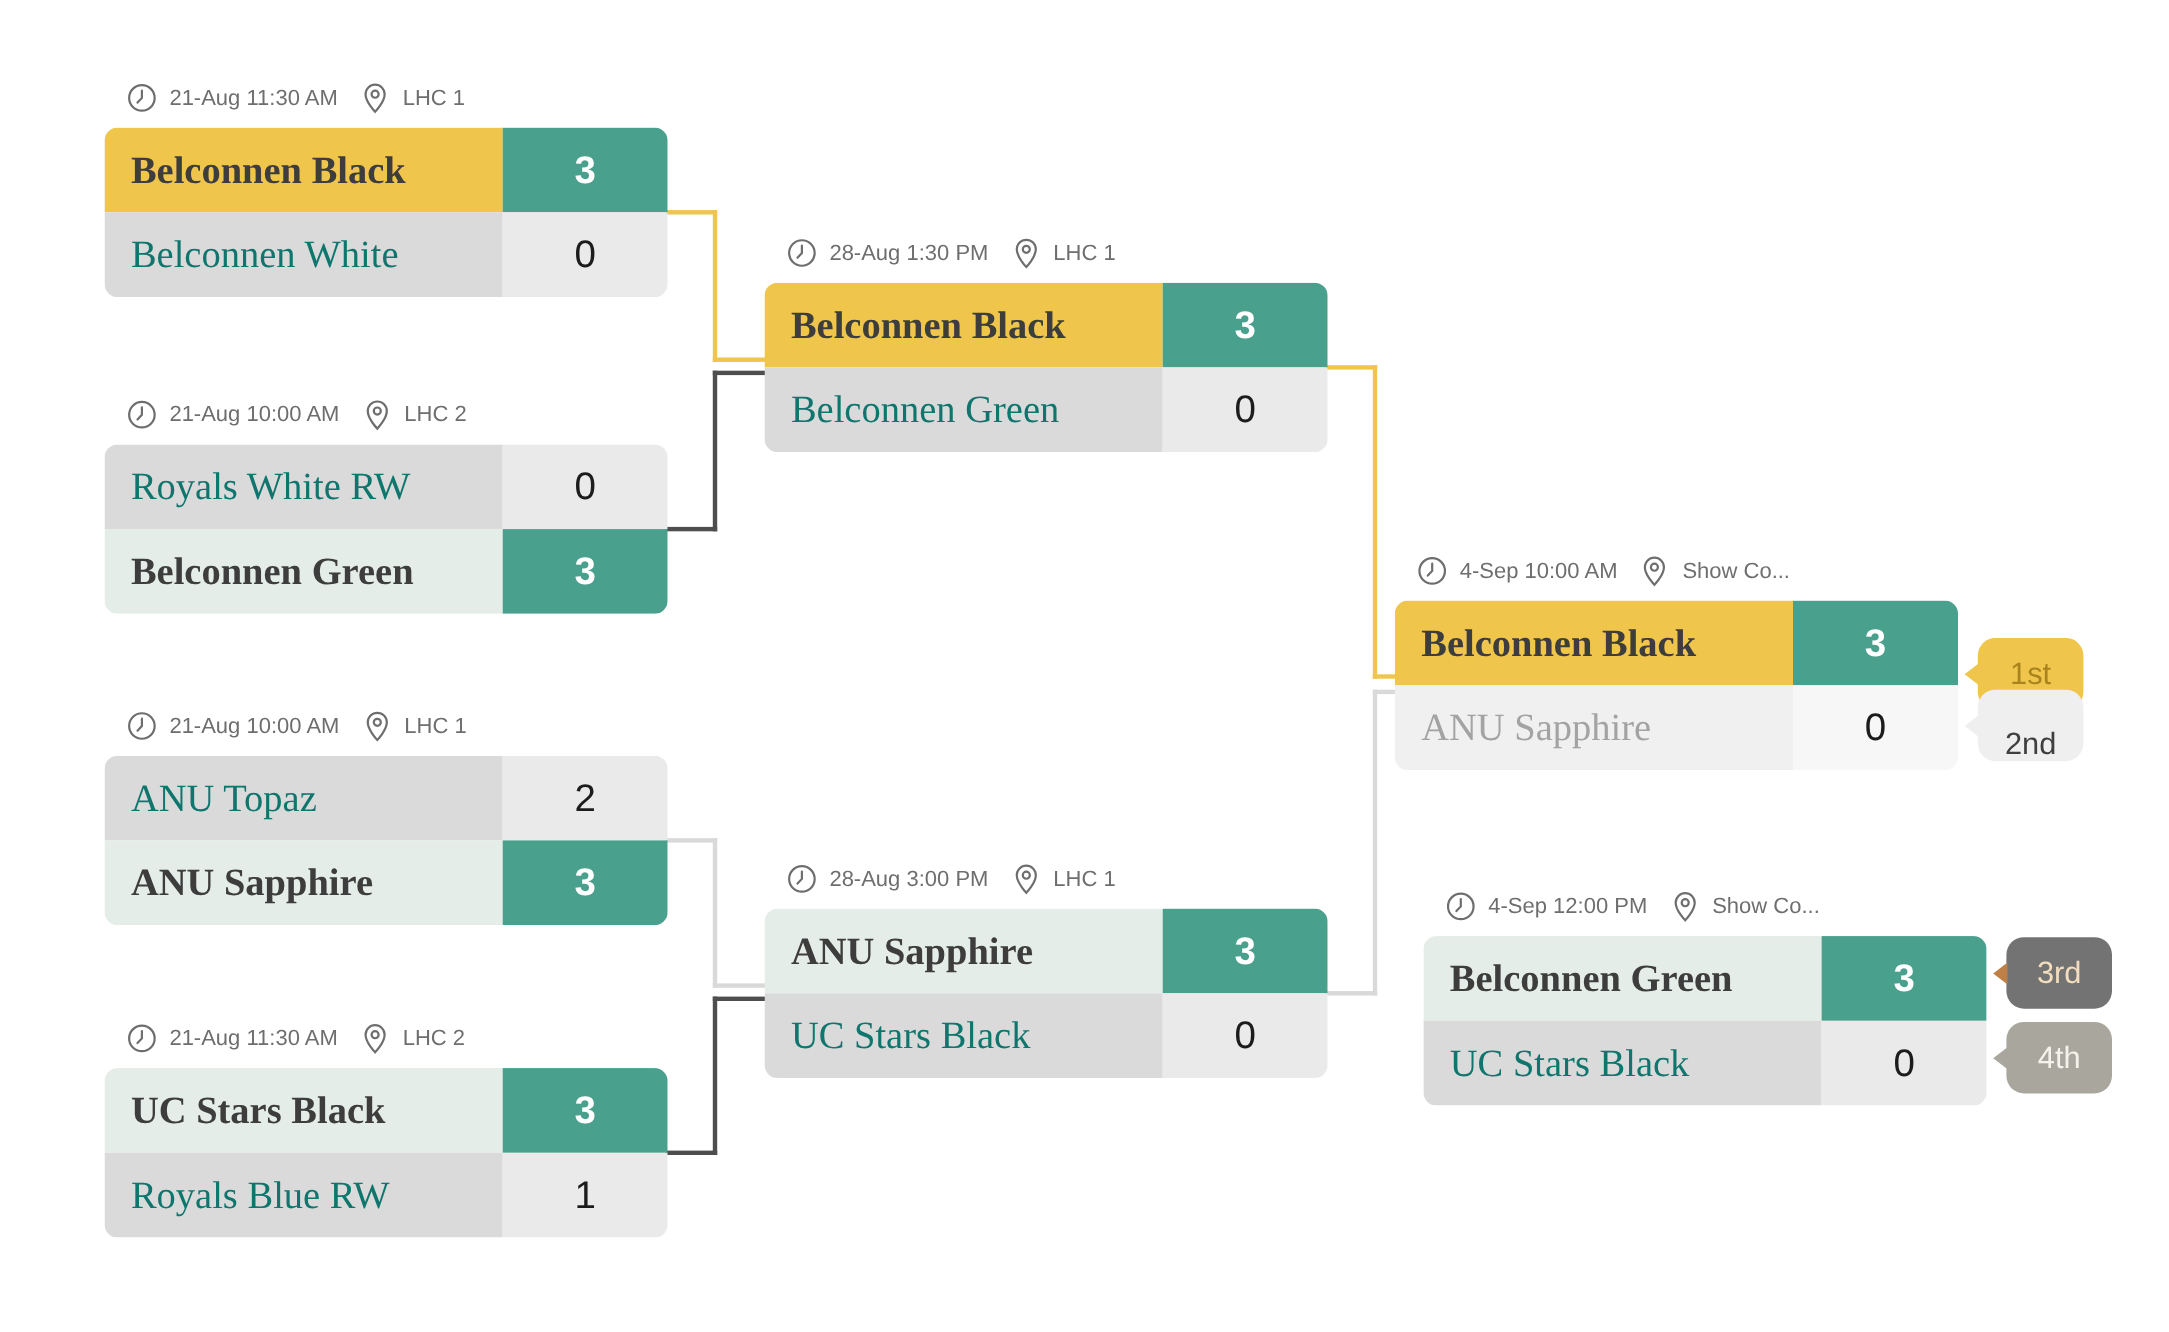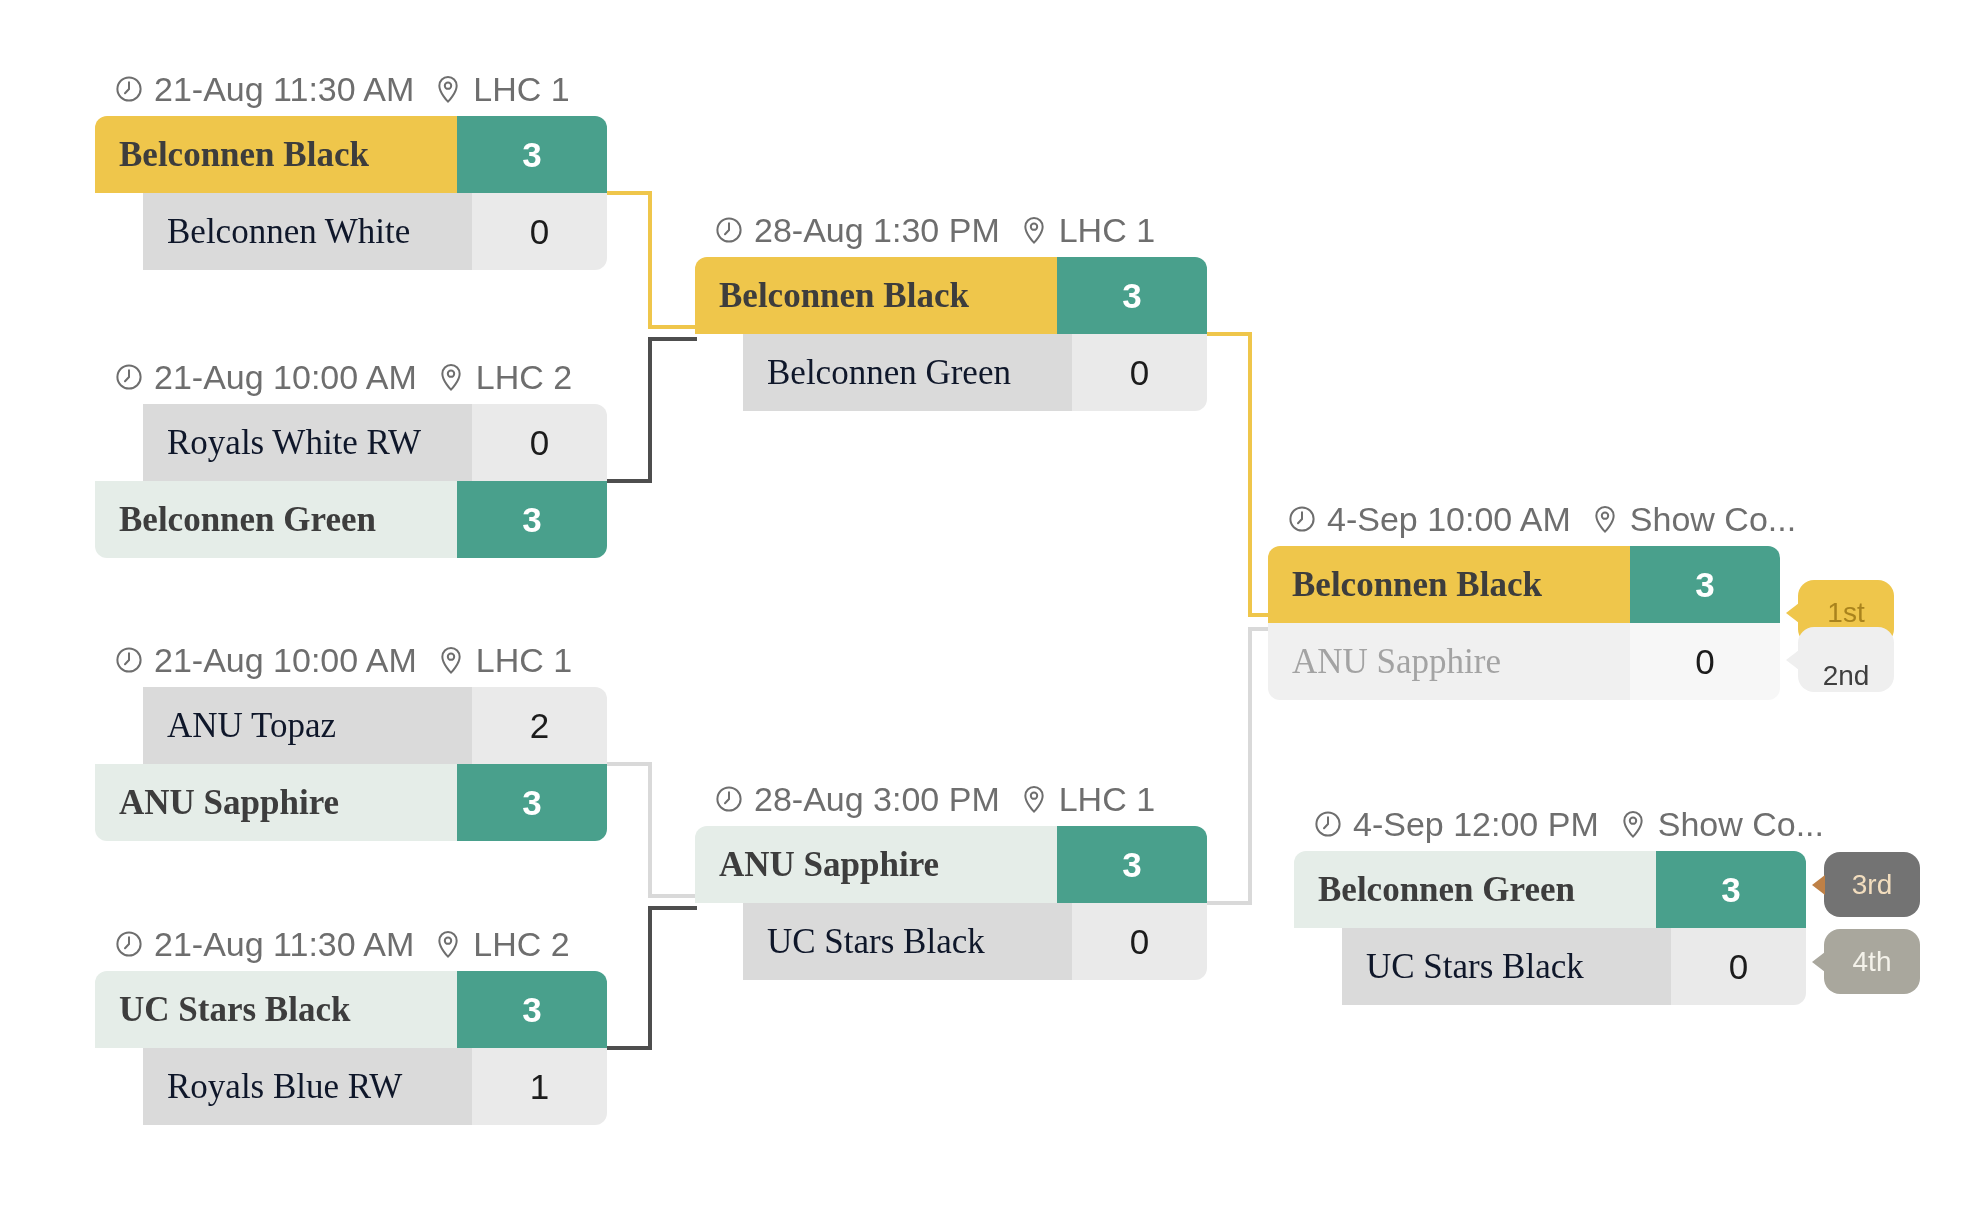--- a/index.html
+++ b/index.html
@@ -14,39 +14,39 @@
   .seg{position:absolute;z-index:1;}
   .c-yellow{background:#EFC64B;}
   .c-dark{background:#4E4E4E;}
   .c-light{background:#D9D9D9;}
 
   
   .match{position:absolute;width:512px;z-index:2;}
   .schedule{
     display:flex;align-items:center;
     height:38px;margin-bottom:8px;padding-left:18px;
-    color:#6E6E6E;font-size:34px;white-space:nowrap;
+    color:#6E6E6E;font-size:20px;white-space:nowrap;
   }
   .schedule svg{flex:0 0 auto;}
   .schedule .t{margin-left:9px;}
   .schedule .pin{margin-left:18px;}
   .card{width:512px;border-radius:12px;overflow:hidden;}
   .row{display:flex;height:77px;}
   .name{
     width:362px;box-sizing:border-box;padding-left:24px;
     display:flex;align-items:center;
     font-size:35px;white-space:nowrap;overflow:hidden;font-family:Liberation Serif, serif;
   }
   .score{
     width:150px;display:flex;align-items:center;justify-content:center;
     font-size:35px;
   }
   .name.champion{background:#EFC64B;color:#3D3D3D;font-weight:bold;}
   .name.winner{background:#E5EDE8;color:#3D3D3D;font-weight:bold;}
-  .name.loser{background:#DADADA;color:#0f172a;margin-left:48px;}
+  .name.loser{background:#DADADA;color:#0f766e;}
   .name.runner_up{background:#F0F0F0;color:#A3A3A3;}
   .score.win{background:#49A08C;color:#FFFFFF;font-weight:bold;}
   .score.lose{background:#EAEAEA;color:#1C1C1C;}
   .score.lose_light{background:#F7F7F7;color:#1C1C1C;}
 
   
   .badge{
     position:absolute;left:530px;width:96px;height:65px;
     border-radius:16px;display:flex;align-items:center;justify-content:center;
     font-size:28px;z-index:3;

